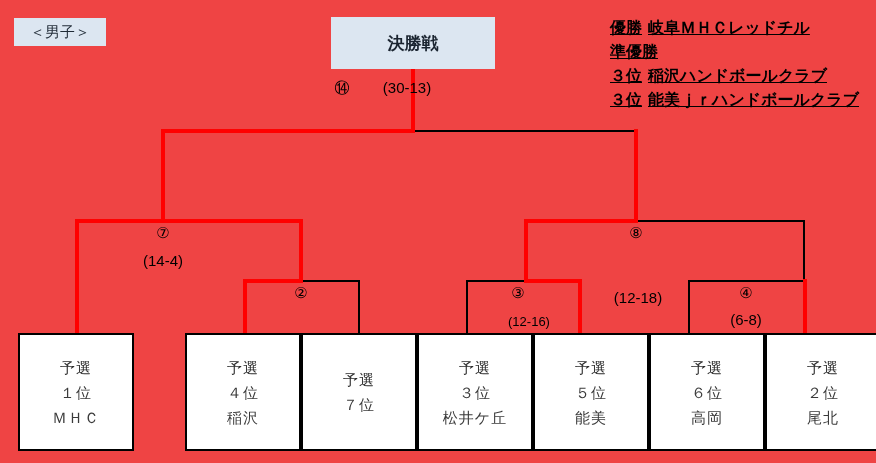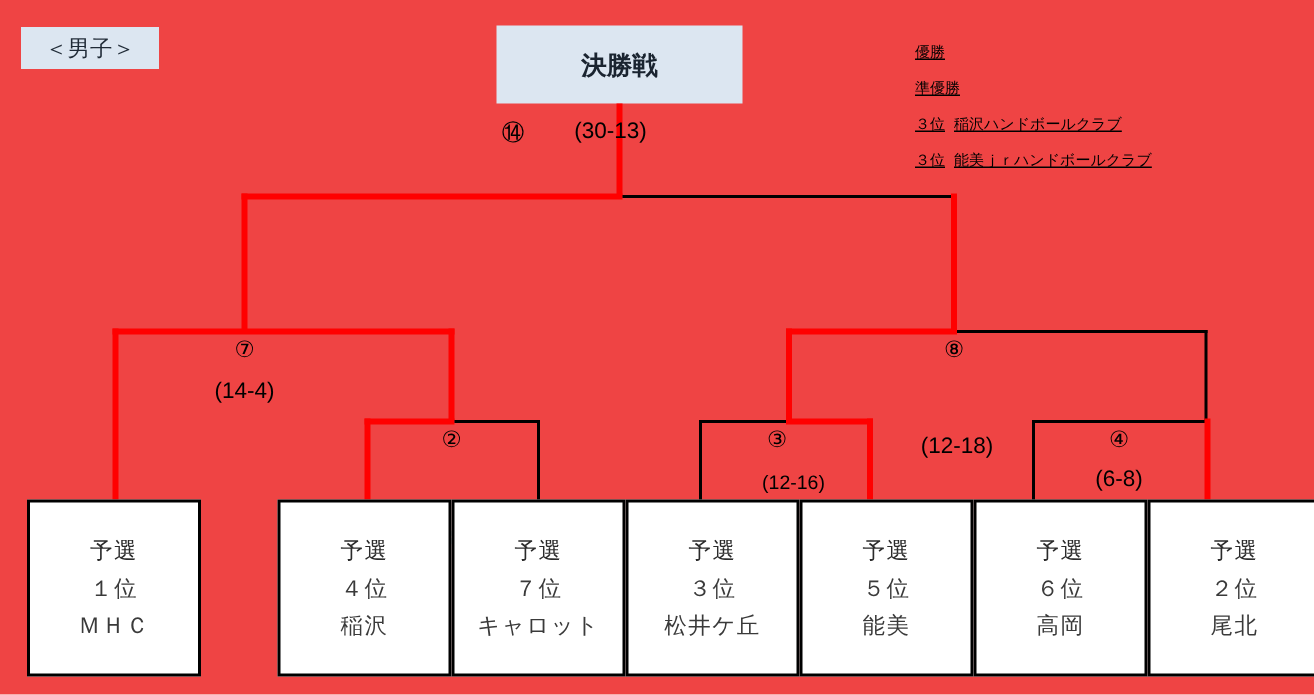--- a/index.html
+++ b/index.html
@@ -38,24 +38,25 @@
     color: #1a2430;
   }
 
   
   #results {
     left: 610px; top: 18px;
     width: 256px;
   }
   .result-row {
     display: flex;
-    align-items: flex-end;
+    align-items: flex-start;
     height: 24px;
-    font-size: 10px;
+    font-size: 16px;
     white-space: nowrap;
+    font-weight: bold;
   }
   .result-rank {
     text-decoration: underline;
     margin-right: 6px;
     flex: 0 0 auto;
   }
   .result-team {
     text-decoration: underline;
     flex: 1 1 auto;
   }
@@ -112,20 +113,21 @@
 
 <div id="root">
 
   <div class="abs" id="gender-badge">＜男子＞</div>
 
   <div class="abs" id="final-box">決勝戦</div>
 
   <div class="abs" id="results">
     <div class="result-row">
       <span class="result-rank">優勝</span>
+      <span class="result-team">岐阜ＭＨＣレッドチル</span>
     </div>
     <div class="result-row">
       <span class="result-rank">準優勝</span>
     </div>
     <div class="result-row">
       <span class="result-rank">３位</span>
       <span class="result-team">稲沢ハンドボールクラブ</span>
     </div>
     <div class="result-row">
       <span class="result-rank">３位</span>
@@ -197,21 +199,20 @@
 
     <div class="team-box" style="left:185px; width:116px;">
       <div class="team-line first">予選</div>
       <div class="team-line">４位</div>
       <div class="team-line">稲沢</div>
     </div>
 
     <div class="team-box" style="left:301px; width:116px;">
       <div class="team-line first">予選</div>
       <div class="team-line">７位</div>
-      <div class="team-line">キャロット</div>
     </div>
 
     <div class="team-box" style="left:417px; width:116px;">
       <div class="team-line first">予選</div>
       <div class="team-line">３位</div>
       <div class="team-line">松井ケ丘</div>
     </div>
 
     <div class="team-box" style="left:533px; width:116px;">
       <div class="team-line first">予選</div>

